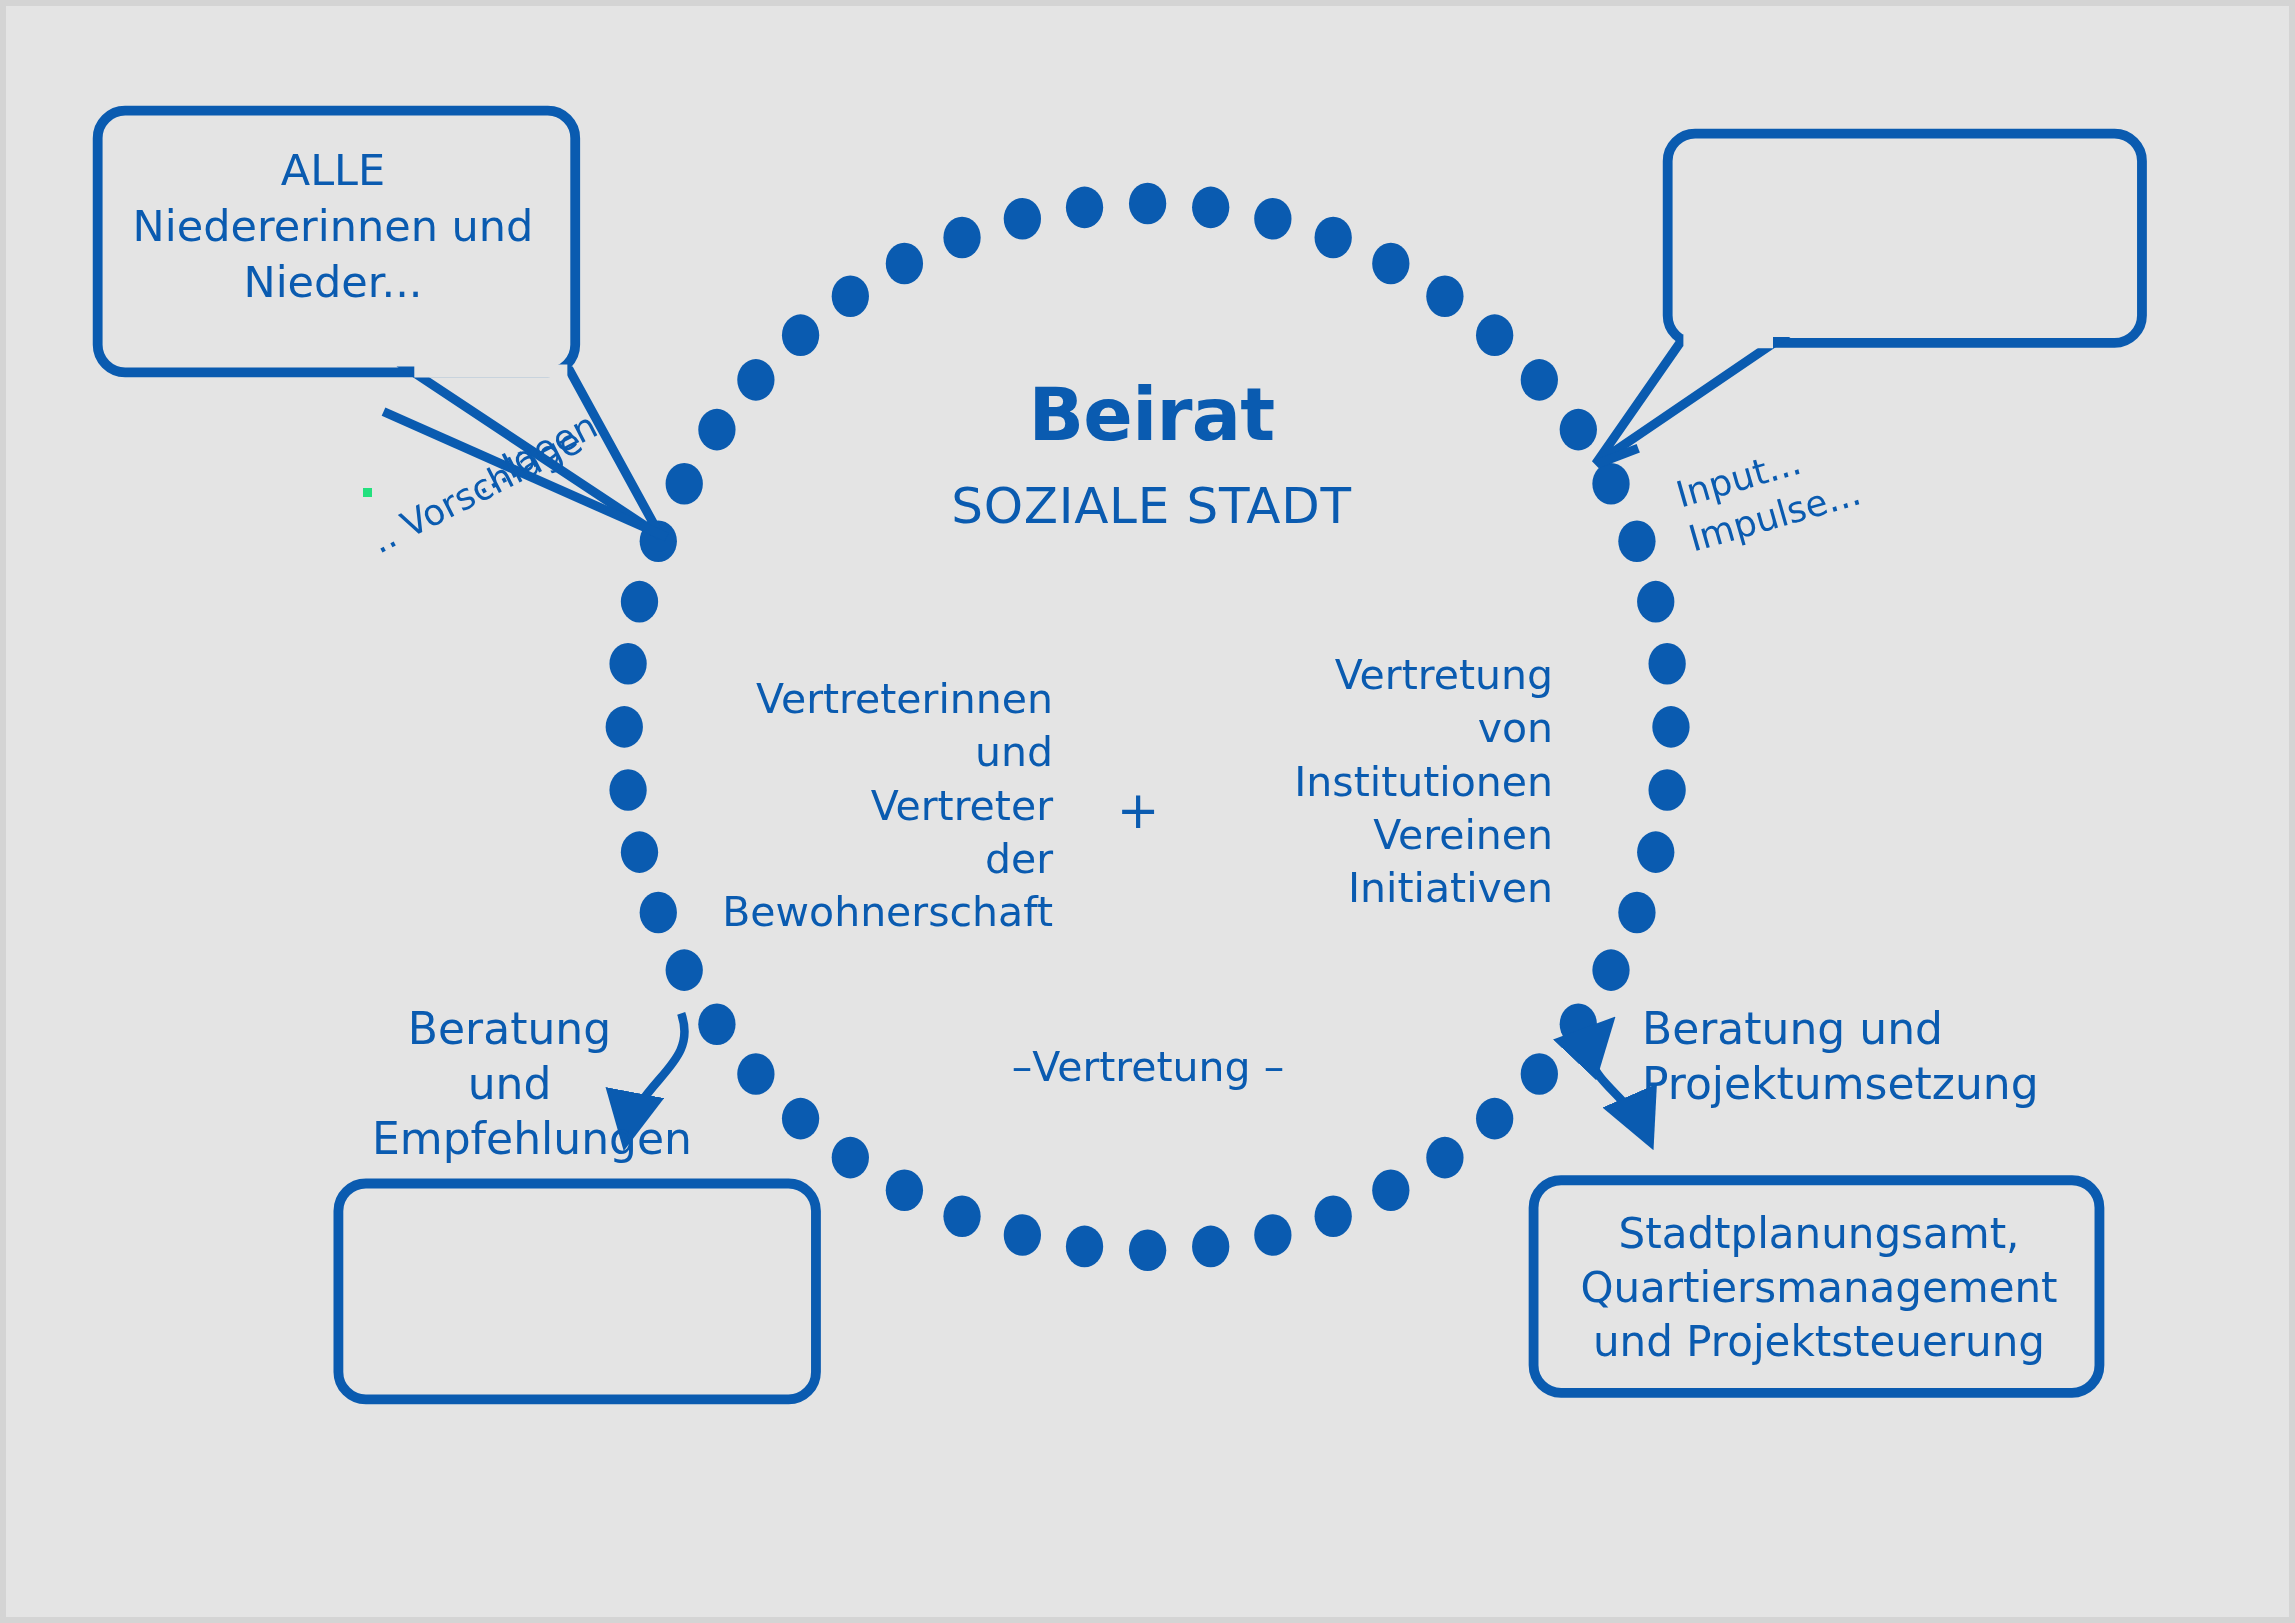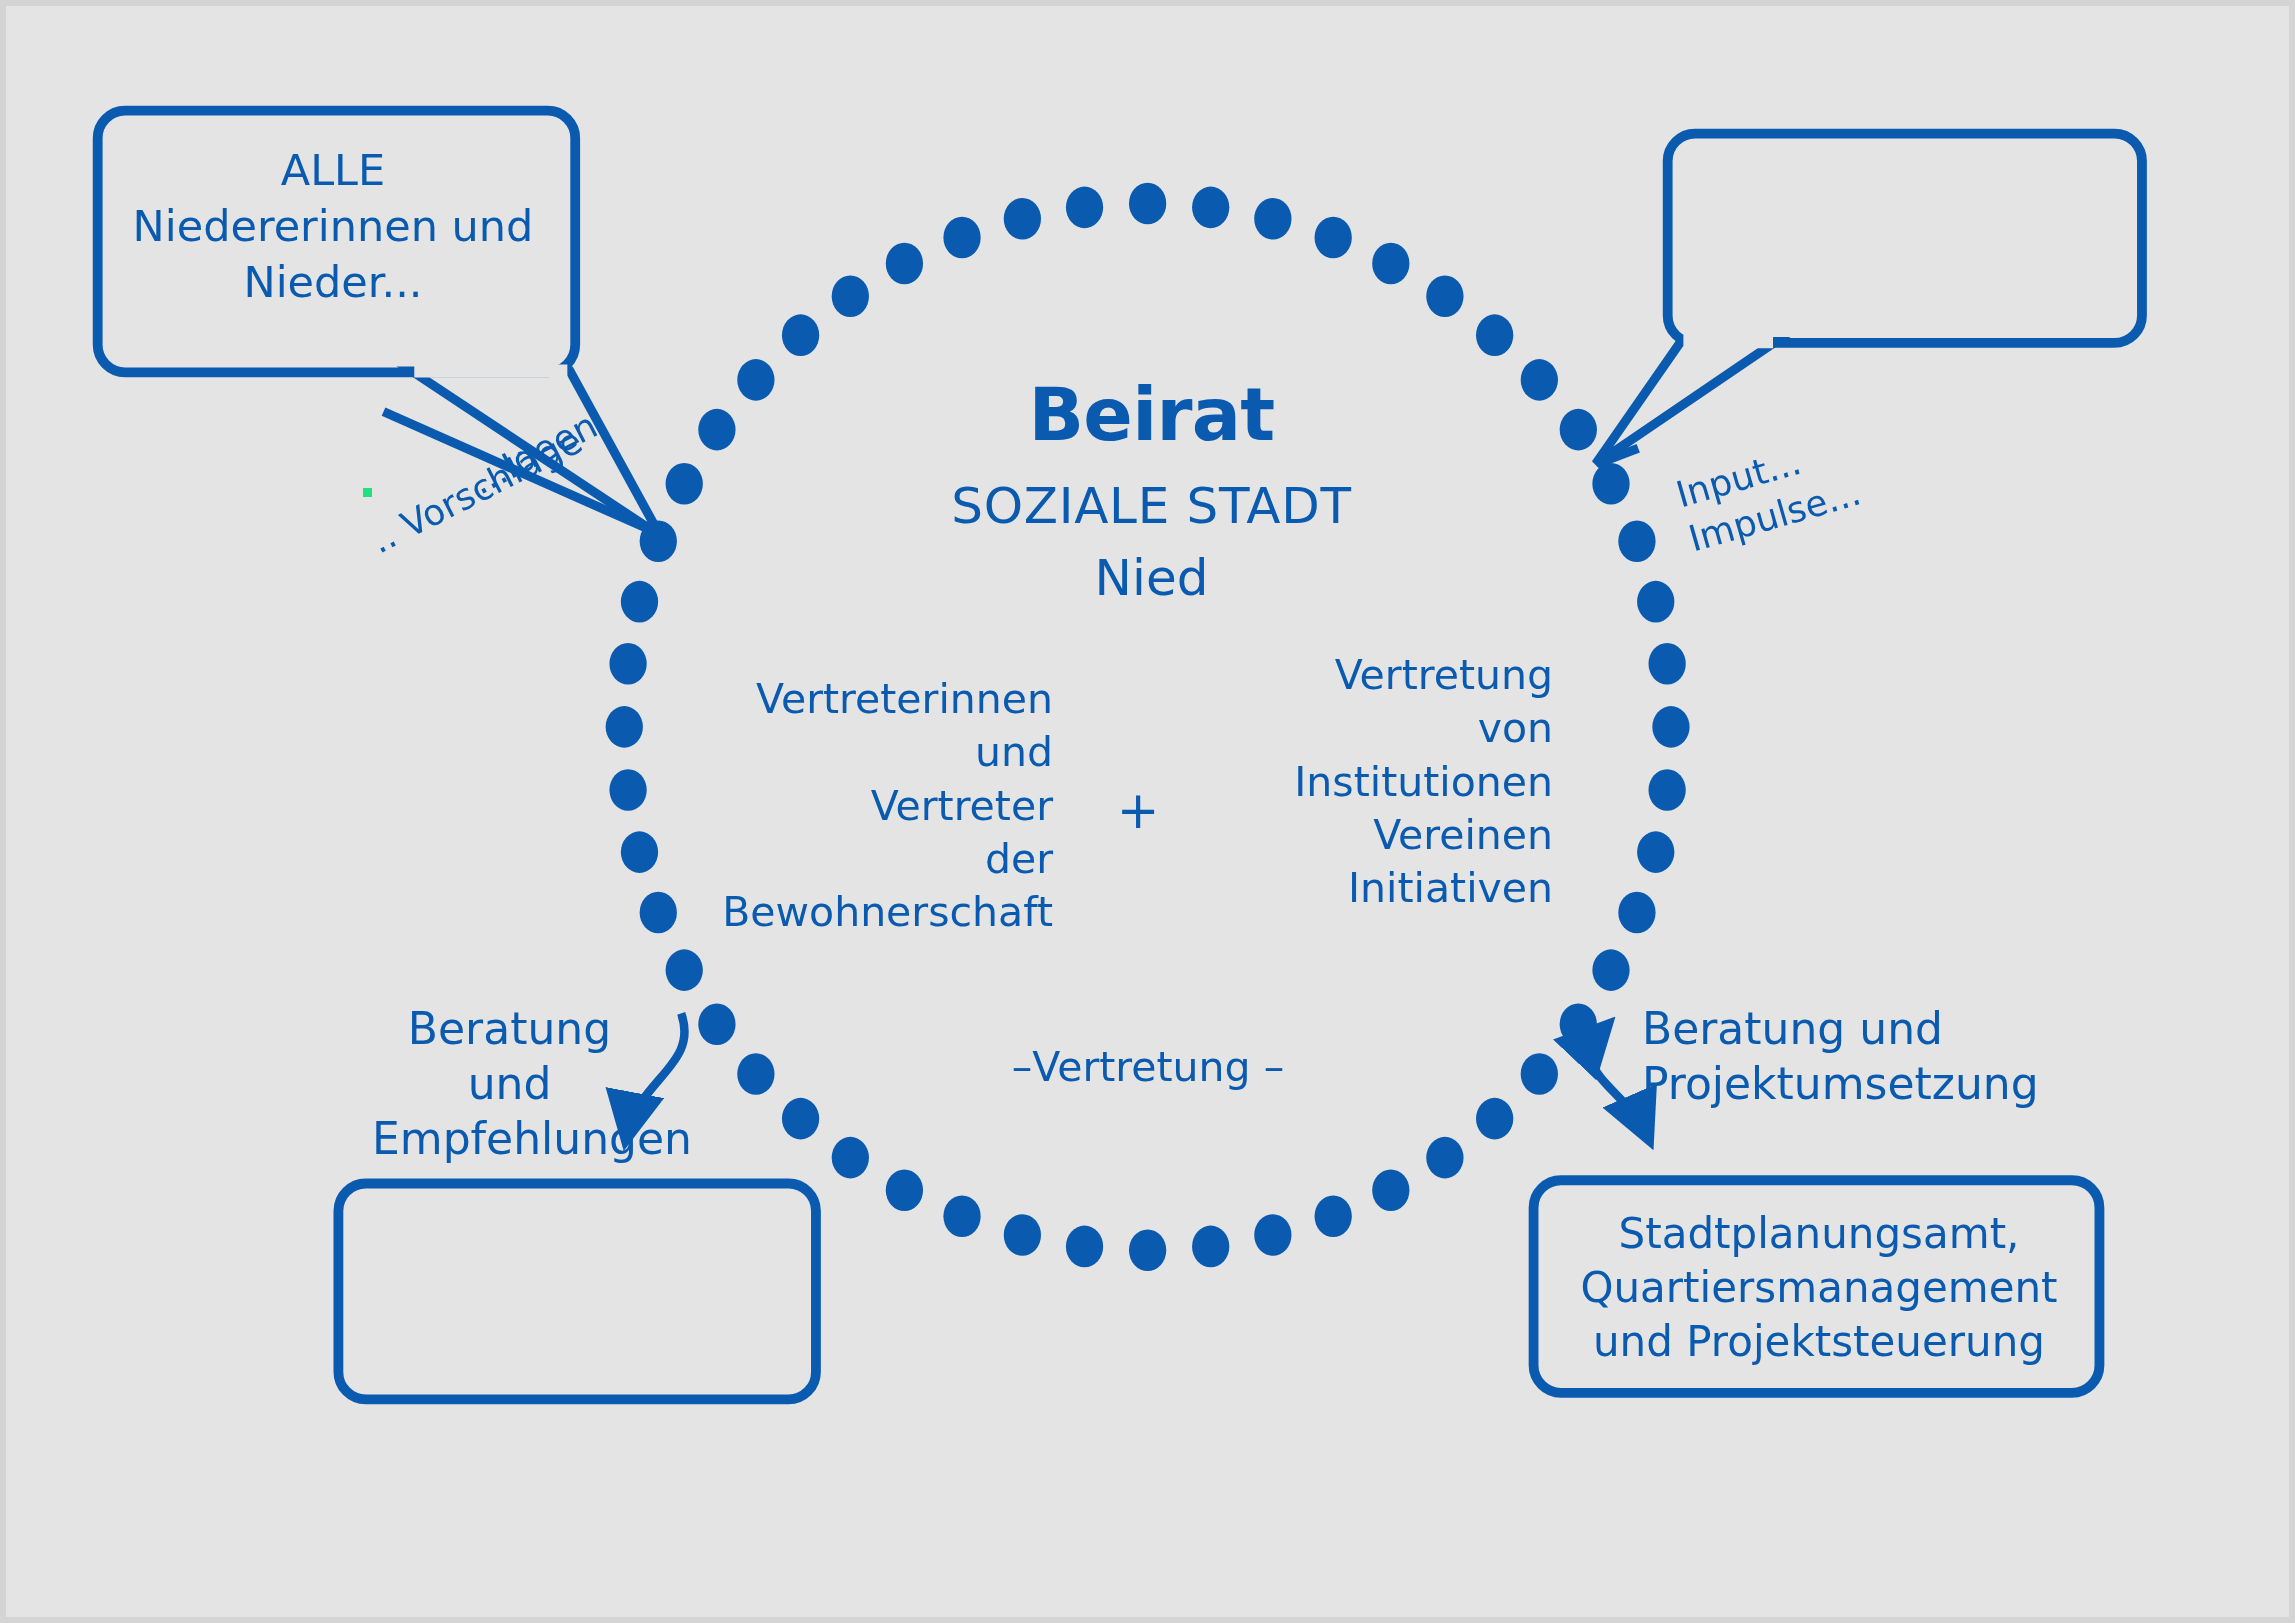--- a/index.html
+++ b/index.html
@@ -240,21 +240,20 @@
     <rect x="2335" y="1795" width="865" height="325" rx="42" ry="42" fill="none" stroke="#0a5bb0" stroke-width="15"></rect>
   </svg>
 
   <div class="bubble-text" id="bubble-left-text">ALLE
 Niedererinnen und
 Nieder...</div>
 
 
   <div id="center-title">Beirat</div>
   <div id="center-sub1">SOZIALE STADT</div>
-  <div id="center-sub2">Nied</div>
 
   <div class="col-text" id="col-left">Vertreterinnen
 und
 Vertreter
 der
 Bewohnerschaft</div>
   <div id="col-plus">+</div>
   <div class="col-text" id="col-right">Vertretung
 von
 Institutionen

